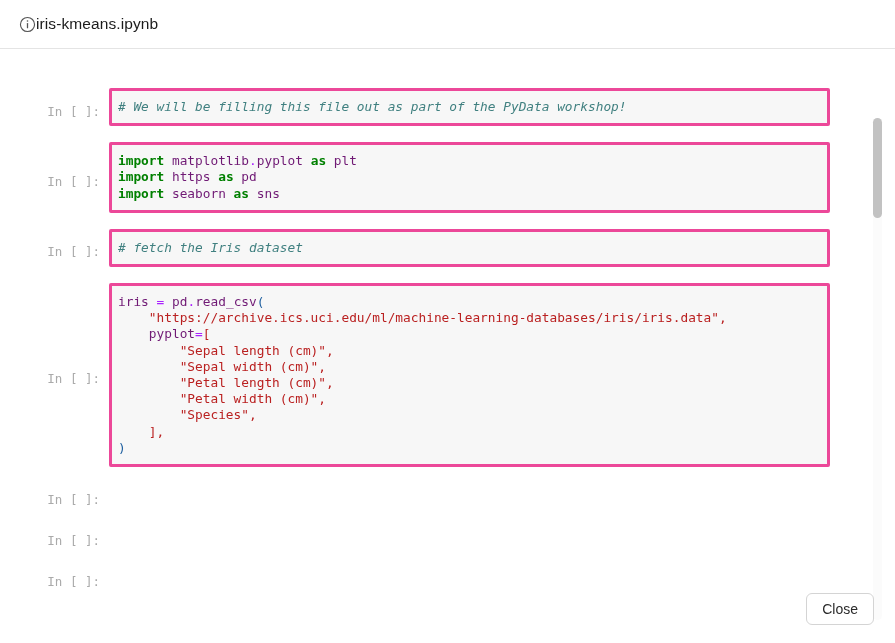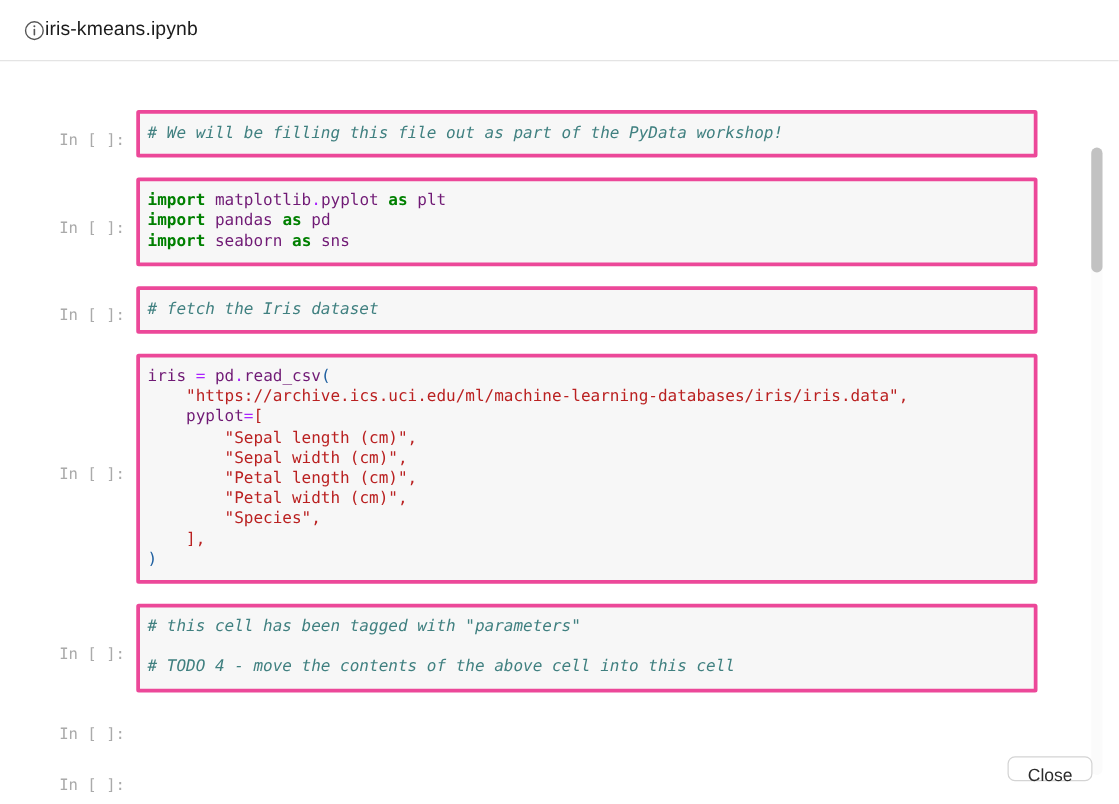--- a/index.html
+++ b/index.html
@@ -120,21 +120,21 @@
     background: #c2c2c2;
     border-radius: 5px;
   }
 
   
   #close-button {
     position: absolute;
     right: 21px;
     bottom: 18px;
     min-width: 62px;
-    height: 20px;
+    height: 32px;
     padding: 0 15px;
     background: #ffffff;
     border: 1px solid #d4d4d4;
     border-radius: 6px;
     font-family: "Liberation Sans", sans-serif;
     font-size: 14px;
     color: #2b2b2b;
     cursor: pointer;
     line-height: 28px;
     text-align: center;
@@ -162,21 +162,21 @@
       <div class="cell-box">
         <pre class="code"><span class="c"># We will be filling this file out as part of the PyData workshop!</span></pre>
 
       </div>
     </div>
 
     <div class="cell-row">
       <div class="prompt">In [ ]:</div>
       <div class="cell-box">
         <pre class="code"><span class="k">import</span> <span class="n">matplotlib</span><span class="op">.</span><span class="n">pyplot</span> <span class="k">as</span> <span class="n">plt</span>
-<span class="k">import</span> <span class="n">pandas</span> <span class="k">as</span> <span class="n">pd</span>
+<span class="k">import</span> <span class="n">https</span> <span class="k">as</span> <span class="n">pd</span>
 <span class="k">import</span> <span class="n">seaborn</span> <span class="k">as</span> <span class="n">sns</span></pre>
 
       </div>
     </div>
 
     <div class="cell-row">
       <div class="prompt">In [ ]:</div>
       <div class="cell-box">
         <pre class="code"><span class="c"># fetch the Iris dataset</span></pre>
 
@@ -195,26 +195,20 @@
         <span class="s">"Petal width (cm)"</span><span class="pr">,</span>
         <span class="s">"Species"</span><span class="pr">,</span>
     <span class="pr">],</span>
 <span class="p">)</span></pre>
 
       </div>
     </div>
 
     <div class="cell-row">
       <div class="prompt">In [ ]:</div>
-      <div class="cell-box">
-        <pre class="code"><span class="c"># this cell has been tagged with "parameters"</span>
-
-<span class="c"># TODO 4 - move the contents of the above cell into this cell</span></pre>
-
-      </div>
     </div>
 
     <div class="cell-row">
       <div class="prompt">In [ ]:</div>
     </div>
 
     <div class="cell-row">
       <div class="prompt">In [ ]:</div>
     </div>
 

